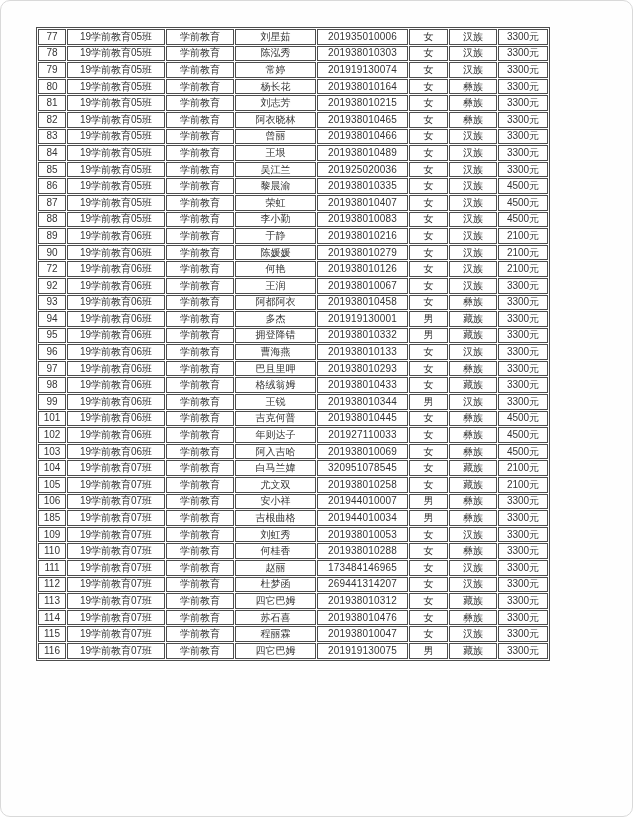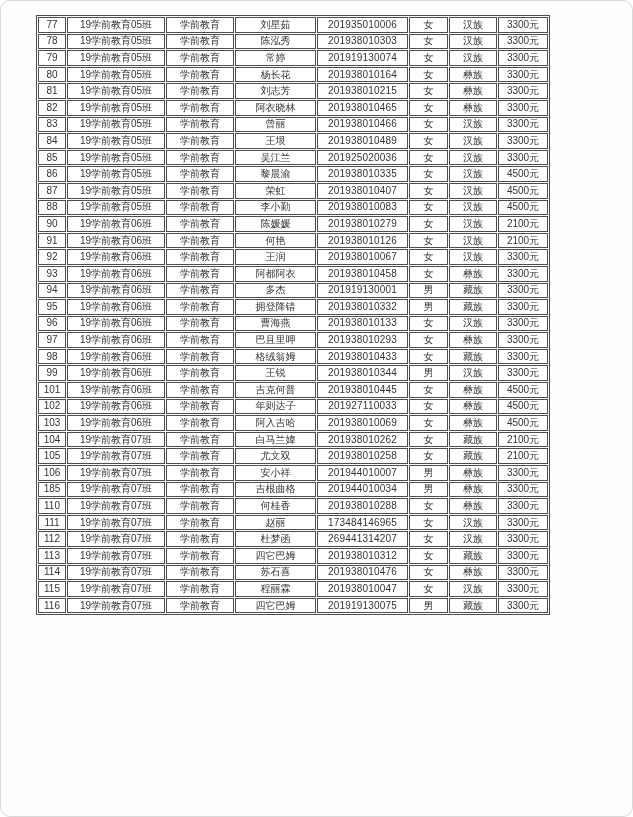--- a/index.html
+++ b/index.html
@@ -13,21 +13,21 @@
     width: 633px;
     height: 817px;
     box-sizing: border-box;
     background: #fefefe;
     border: 1px solid #d9d9d9;
     border-radius: 10px;
     overflow: hidden;
   }
   .table-wrap {
     position: absolute;
-    top: 14px;
+    top: 26px;
     left: 35px;
   }
   table.roster {
     border-collapse: separate;
     border-spacing: 1px;
     table-layout: fixed;
     background: #ffffff;
     border: 1px solid var(--line, #4d4d4d);
   }
   table.roster td {
@@ -185,31 +185,41 @@
             <td class="cell-no">88</td>
             <td class="cell-class_name">19学前教育05班</td>
             <td class="cell-major">学前教育</td>
             <td class="cell-name">李小勤</td>
             <td class="cell-student_id">201938010083</td>
             <td class="cell-gender">女</td>
             <td class="cell-ethnicity">汉族</td>
             <td class="cell-amount">4500元</td>
           </tr>
           <tr>
+            <td class="cell-no">89</td>
+            <td class="cell-class_name">19学前教育06班</td>
+            <td class="cell-major">学前教育</td>
+            <td class="cell-name">于静</td>
+            <td class="cell-student_id">201938010216</td>
+            <td class="cell-gender">女</td>
+            <td class="cell-ethnicity">汉族</td>
+            <td class="cell-amount">2100元</td>
+          </tr>
+          <tr>
             <td class="cell-no">90</td>
             <td class="cell-class_name">19学前教育06班</td>
             <td class="cell-major">学前教育</td>
             <td class="cell-name">陈媛媛</td>
             <td class="cell-student_id">201938010279</td>
             <td class="cell-gender">女</td>
             <td class="cell-ethnicity">汉族</td>
             <td class="cell-amount">2100元</td>
           </tr>
           <tr>
-            <td class="cell-no">91</td>
+            <td class="cell-no">72</td>
             <td class="cell-class_name">19学前教育06班</td>
             <td class="cell-major">学前教育</td>
             <td class="cell-name">何艳</td>
             <td class="cell-student_id">201938010126</td>
             <td class="cell-gender">女</td>
             <td class="cell-ethnicity">汉族</td>
             <td class="cell-amount">2100元</td>
           </tr>
           <tr>
             <td class="cell-no">92</td>
@@ -319,21 +329,21 @@
             <td class="cell-student_id">201938010069</td>
             <td class="cell-gender">女</td>
             <td class="cell-ethnicity">彝族</td>
             <td class="cell-amount">4500元</td>
           </tr>
           <tr>
             <td class="cell-no">104</td>
             <td class="cell-class_name">19学前教育07班</td>
             <td class="cell-major">学前教育</td>
             <td class="cell-name">白马兰媁</td>
-            <td class="cell-student_id">201938010262</td>
+            <td class="cell-student_id">320951078545</td>
             <td class="cell-gender">女</td>
             <td class="cell-ethnicity">藏族</td>
             <td class="cell-amount">2100元</td>
           </tr>
           <tr>
             <td class="cell-no">105</td>
             <td class="cell-class_name">19学前教育07班</td>
             <td class="cell-major">学前教育</td>
             <td class="cell-name">尤文双</td>
             <td class="cell-student_id">201938010258</td>
@@ -352,20 +362,30 @@
             <td class="cell-amount">3300元</td>
           </tr>
           <tr>
             <td class="cell-no">185</td>
             <td class="cell-class_name">19学前教育07班</td>
             <td class="cell-major">学前教育</td>
             <td class="cell-name">吉根曲格</td>
             <td class="cell-student_id">201944010034</td>
             <td class="cell-gender">男</td>
             <td class="cell-ethnicity">彝族</td>
+            <td class="cell-amount">3300元</td>
+          </tr>
+          <tr>
+            <td class="cell-no">109</td>
+            <td class="cell-class_name">19学前教育07班</td>
+            <td class="cell-major">学前教育</td>
+            <td class="cell-name">刘虹秀</td>
+            <td class="cell-student_id">201938010053</td>
+            <td class="cell-gender">女</td>
+            <td class="cell-ethnicity">汉族</td>
             <td class="cell-amount">3300元</td>
           </tr>
           <tr>
             <td class="cell-no">110</td>
             <td class="cell-class_name">19学前教育07班</td>
             <td class="cell-major">学前教育</td>
             <td class="cell-name">何桂香</td>
             <td class="cell-student_id">201938010288</td>
             <td class="cell-gender">女</td>
             <td class="cell-ethnicity">彝族</td>

